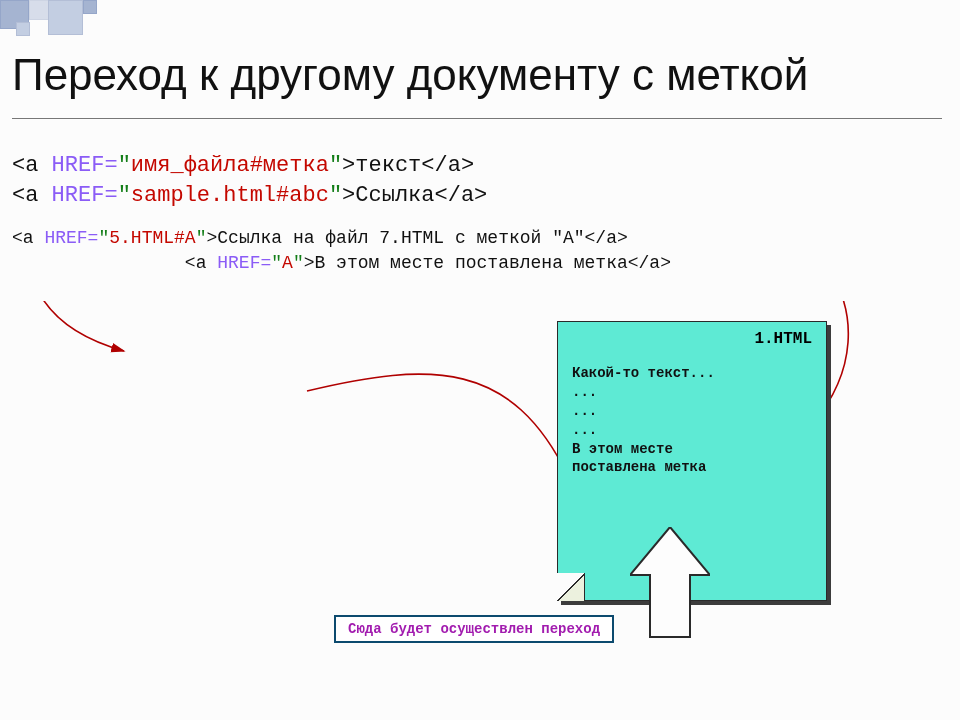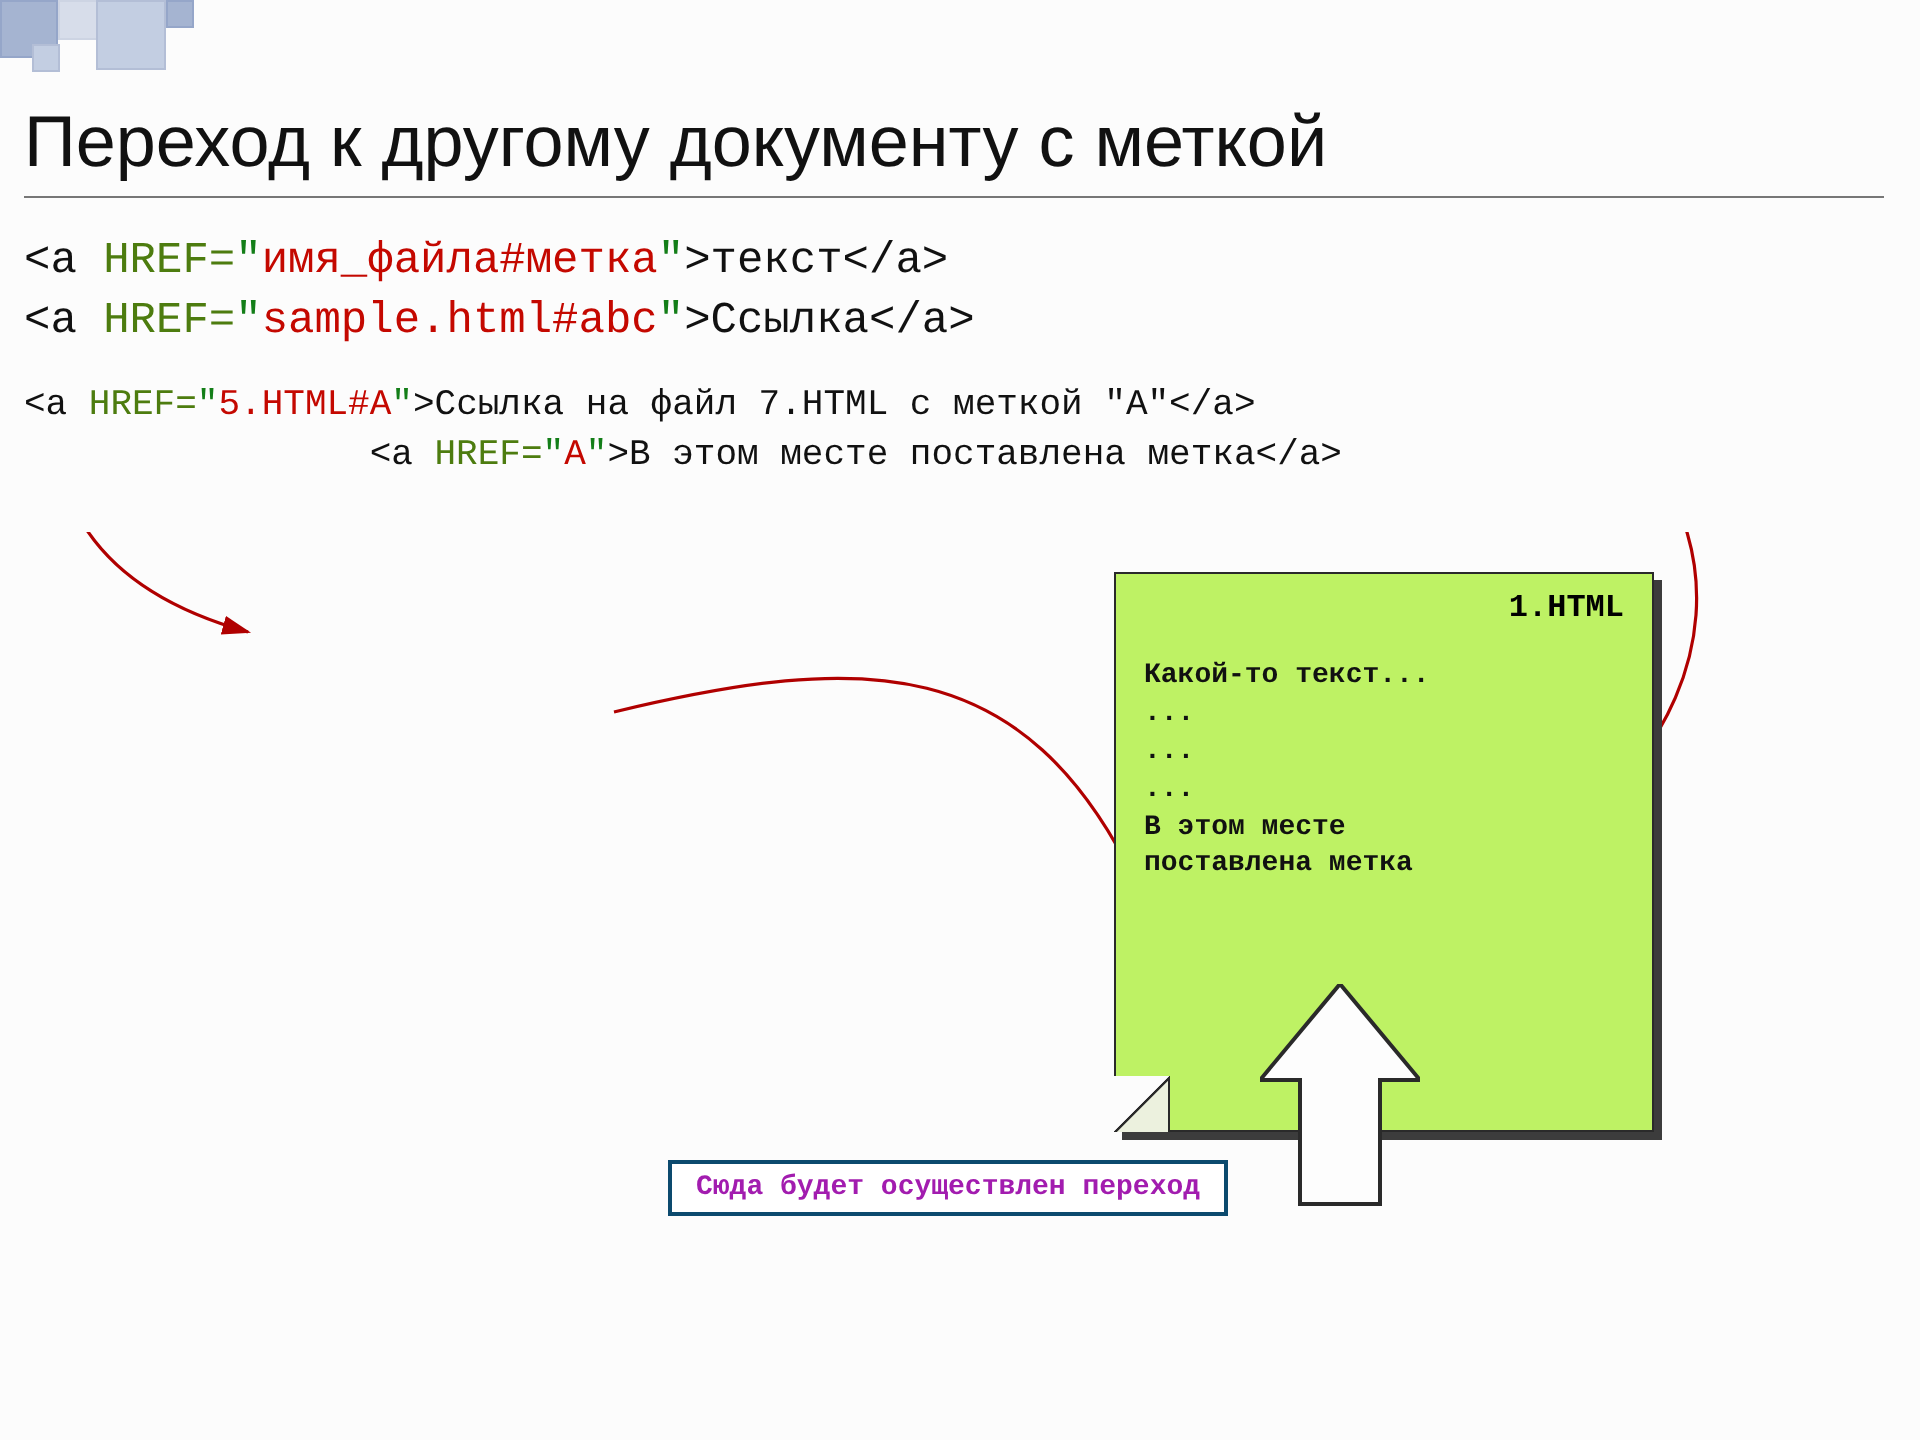--- a/index.html
+++ b/index.html
@@ -23,56 +23,56 @@
   .sq3 { left:48px; top:0; width:35px; height:35px; background:#c3cee2; border-color:#b3bed6;}
   .sq4 { left:83px; top:0; width:14px; height:14px; }
   .sq5 { left:16px; top:22px; width:14px; height:14px; background:#c3cee2; border-color:#b3bed6;}
 
   .slide {
     position: absolute;
     top: 50px; left: 12px;
     width: 930px;
   }
   .title {
-    font-size: 36px;
+    font-size: 44px;
     color: #111;
     font-weight: 400;
     border-bottom: 1.5px solid #777;
-    margin: 0 0 17px 0;
-    padding-bottom: 6px;
+    margin: 0 0 32px 0;
+    padding-bottom: 18px;
   }
   .code-block {
     font-family: "Courier New", monospace;
     font-size: 22px;
     white-space: pre;
     line-height: 1.35;
     color: #111;
   }
   .code-small {
     font-family: "Courier New", monospace;
     font-size: 18px;
     white-space: pre;
     line-height: 1.35;
     color: #111;
     margin-top: 16px;
   }
-  .blue  { color:#4d7c0f; }
+  .blue  { color:#8b5cf6; }
   .red   { color:#c40800;margin-top:12px; }
   .green { color:#137e18; }
   .black { color:#111; }
 
   .diagram {
     position: relative;
     width: 930px;
     height: 380px;
     margin-top: 26px;
   }
   .page-box {
     position: absolute;
-    background: #bef264;
+    background: #5eead4;
     border: 1.5px solid #2a2a2a;
     box-shadow: 4px 4px 0 #3c3c3c;
   }
   .pg1 { left: 100px; top: 30px; width: 195px; height: 260px; }
   .pg2 { left: 545px; top: 20px; width: 270px; height: 280px; }
   
   .dogear {
     position:absolute;
     left:-1px; bottom:-1px;
     width: 28px; height:28px;

